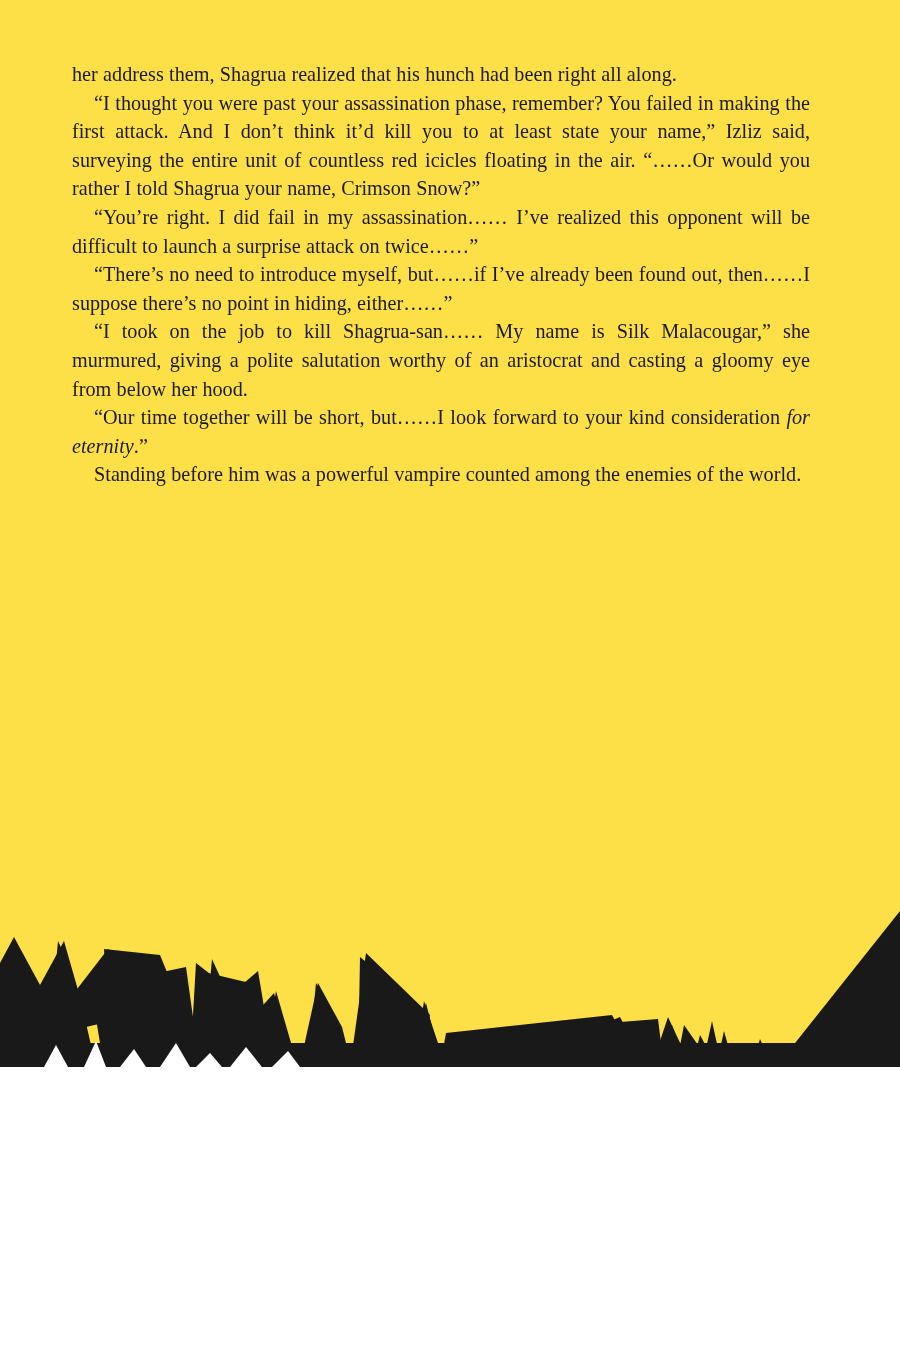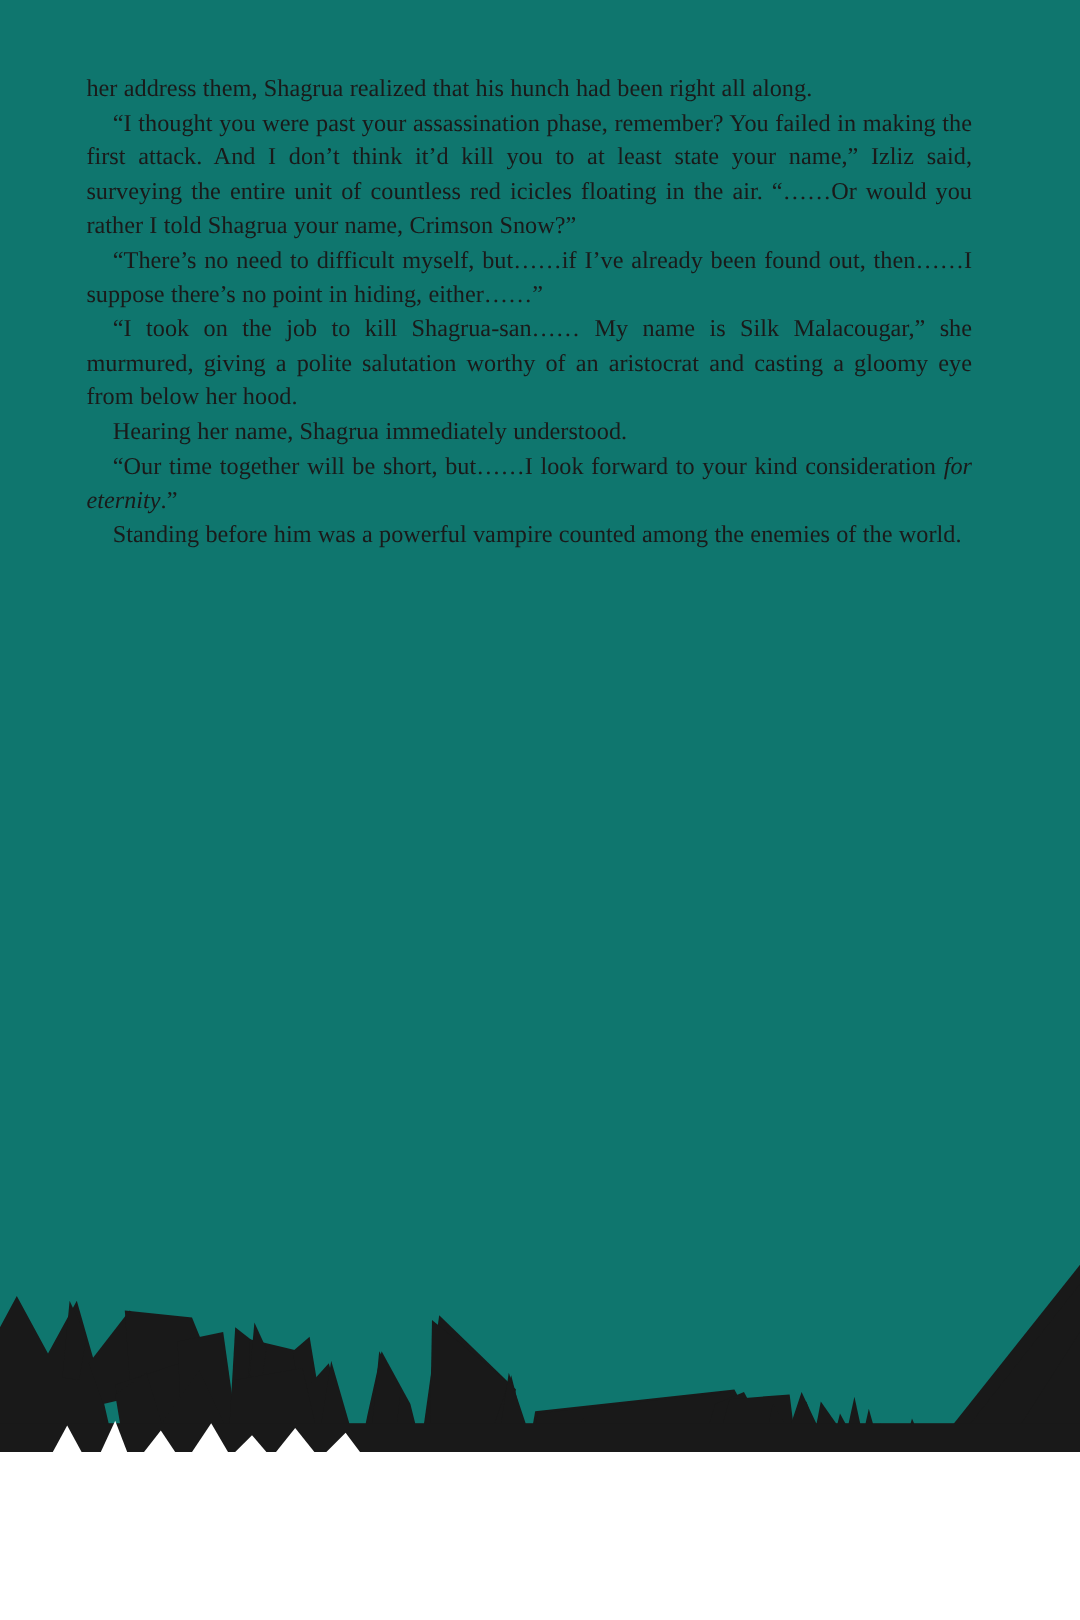--- a/index.html
+++ b/index.html
@@ -13,22 +13,22 @@
     background: #ffffff;
     font-family: "Liberation Serif", "DejaVu Serif", serif;
     color: #1a1a1a;
     overflow: hidden;
     position: relative;
   }
 
   #page {
     position: relative;
     width: 900px;
-    height: 1210px;
-    background: #0f766e;
+    height: 1067px;
+    background: #fde047;
     overflow: hidden;
   }
 
   
   #text-column {
     position: absolute;
     left: 72px;
     top: 60px;
     width: 738px;
   }
@@ -77,23 +77,23 @@
 </style>
 </head>
 <body>
 
 <div id="page">
 
   <div id="text-column">
 
     <p class="para no-indent">her address them, Shagrua realized that his hunch had been right all along.</p>
     <p class="para">“I thought you were past your assassination phase, remember? You failed in making the first attack. And I don’t think it’d kill you to at least state your name,” Izliz said, surveying the entire unit of countless red icicles floating in the air. “……Or would you rather I told Shagrua your name, Crimson Snow?”</p>
-    <p class="para">“There’s no need to difficult myself, but……if I’ve already been found out, then……I suppose there’s no point in hiding, either……”</p>
+    <p class="para">“You’re right. I did fail in my assassination…… I’ve realized this opponent will be difficult to launch a surprise attack on twice……”</p>
+    <p class="para">“There’s no need to introduce myself, but……if I’ve already been found out, then……I suppose there’s no point in hiding, either……”</p>
     <p class="para">“I took on the job to kill Shagrua-san…… My name is Silk Malacougar,” she murmured, giving a polite salutation worthy of an aristocrat and casting a gloomy eye from below her hood.</p>
-    <p class="para">Hearing her name, Shagrua immediately understood.</p>
 
     <p class="para"><span>“Our time together will be short, but……I look forward to your kind consideration </span><em class="ital">for eternity</em><span>.”</span></p>
 
     <p class="para">Standing before him was a powerful vampire counted among the enemies of the world.</p>
 
   </div>
 
   <div id="bottom-art">
     <svg viewBox="0 0 900 200" preserveAspectRatio="none" xmlns="http://www.w3.org/2000/svg" aria-hidden="true">
       <g fill="#191919">

